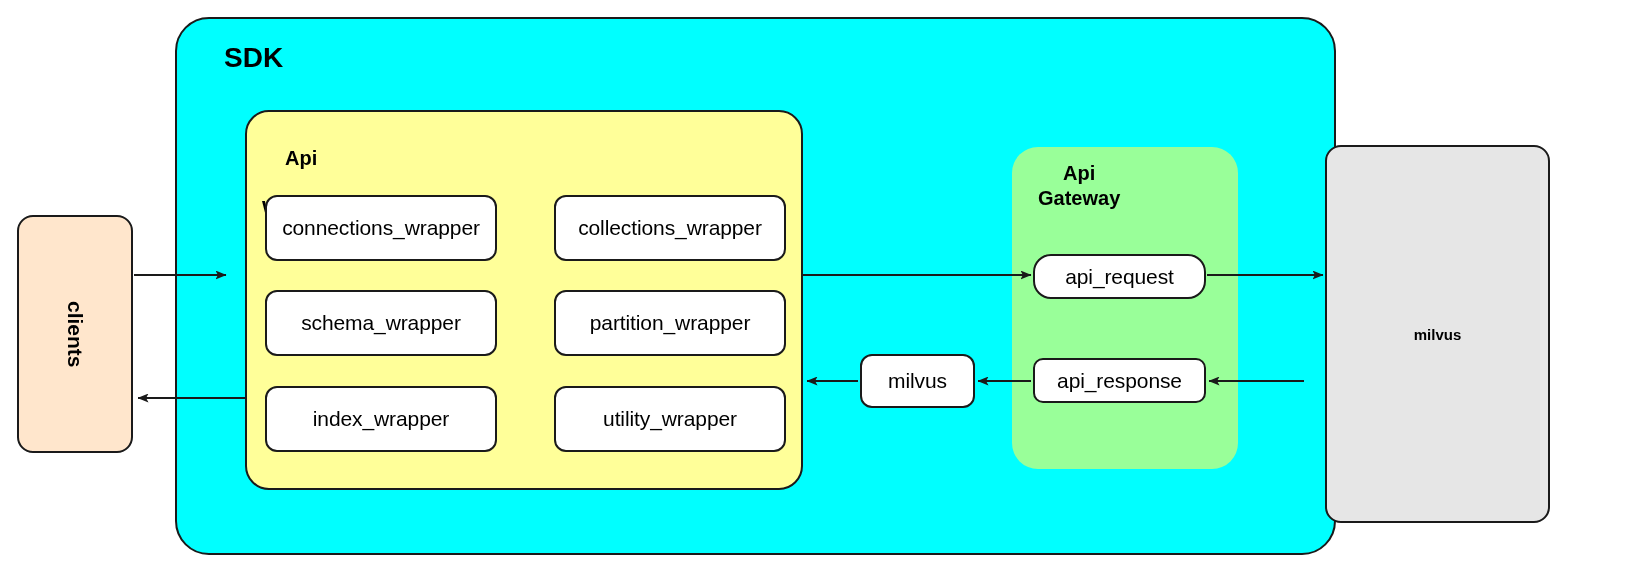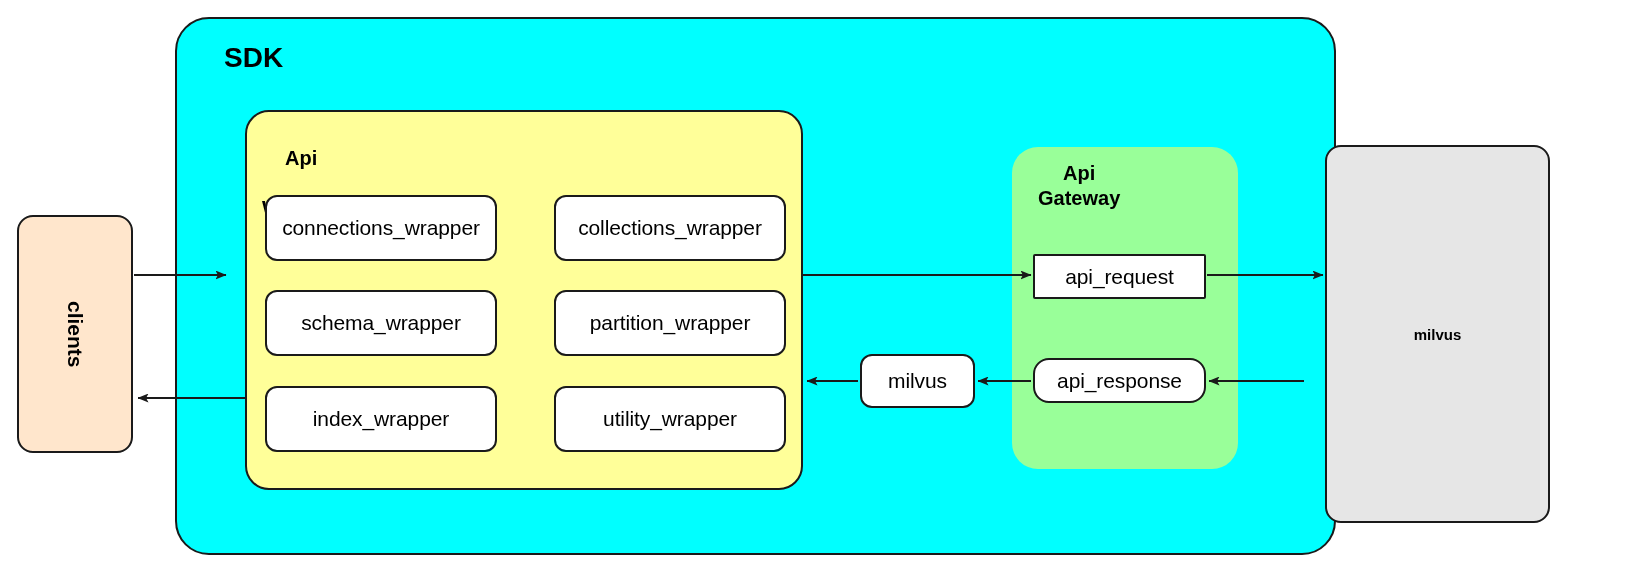--- a/index.html
+++ b/index.html
@@ -100,22 +100,22 @@
     font-weight: normal;
     letter-spacing: -0.1px;
   }
 
   .wrap-col-l { left: 265px; width: 232px; }
   .wrap-col-r { left: 554px; width: 232px; }
   .wrap-row-1 { top: 195px; height: 66px; }
   .wrap-row-2 { top: 290px; height: 66px; }
   .wrap-row-3 { top: 386px; height: 66px; }
 
-  .node-api-request  { left: 1033px; top: 254px; width: 173px; height: 45px; border-radius: 2px; }
-  .node-api-response { left: 1033px; top: 358px; width: 173px; height: 45px; border-radius: 16px; }
+  .node-api-request  { left: 1033px; top: 254px; width: 173px; height: 45px; border-radius: 18px; }
+  .node-api-response { left: 1033px; top: 358px; width: 173px; height: 45px; border-radius: 10px; }
   .node-checker      { left: 860px;  top: 354px; width: 115px; height: 54px; border-radius: 12px; }
 
   .node-clients {
     left: 17px; top: 215px; width: 116px; height: 238px;
     background: #ffe6cc;
     border-radius: 16px;
   }
   .node-clients .vtext {
     font-size: 21px;
     font-weight: bold;

